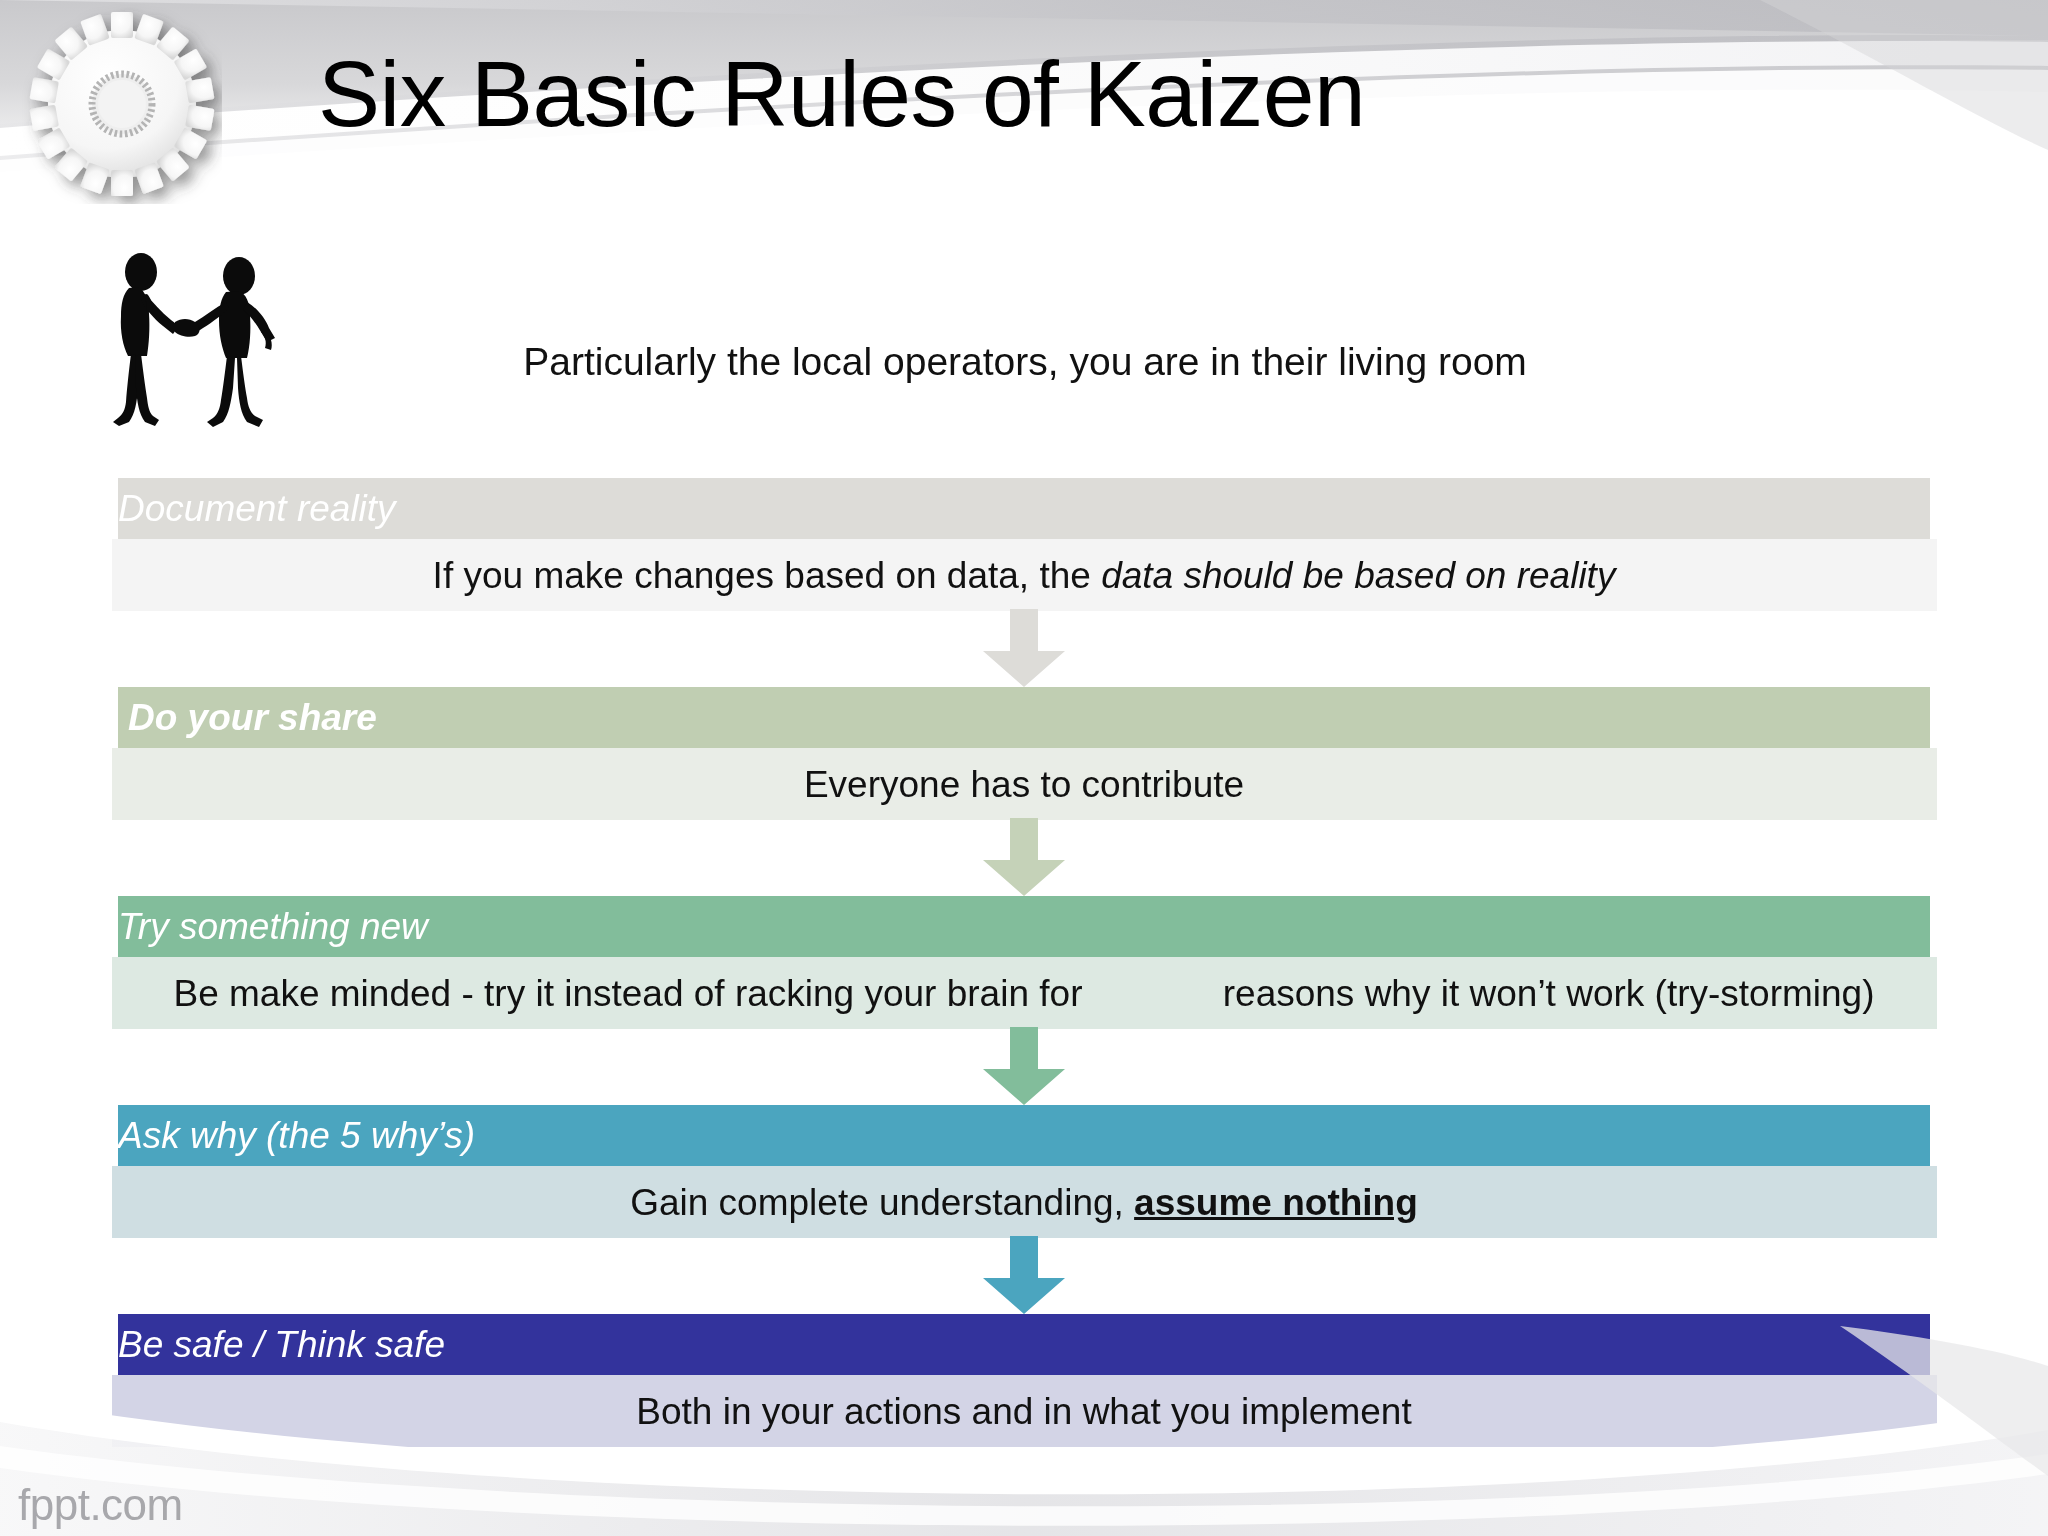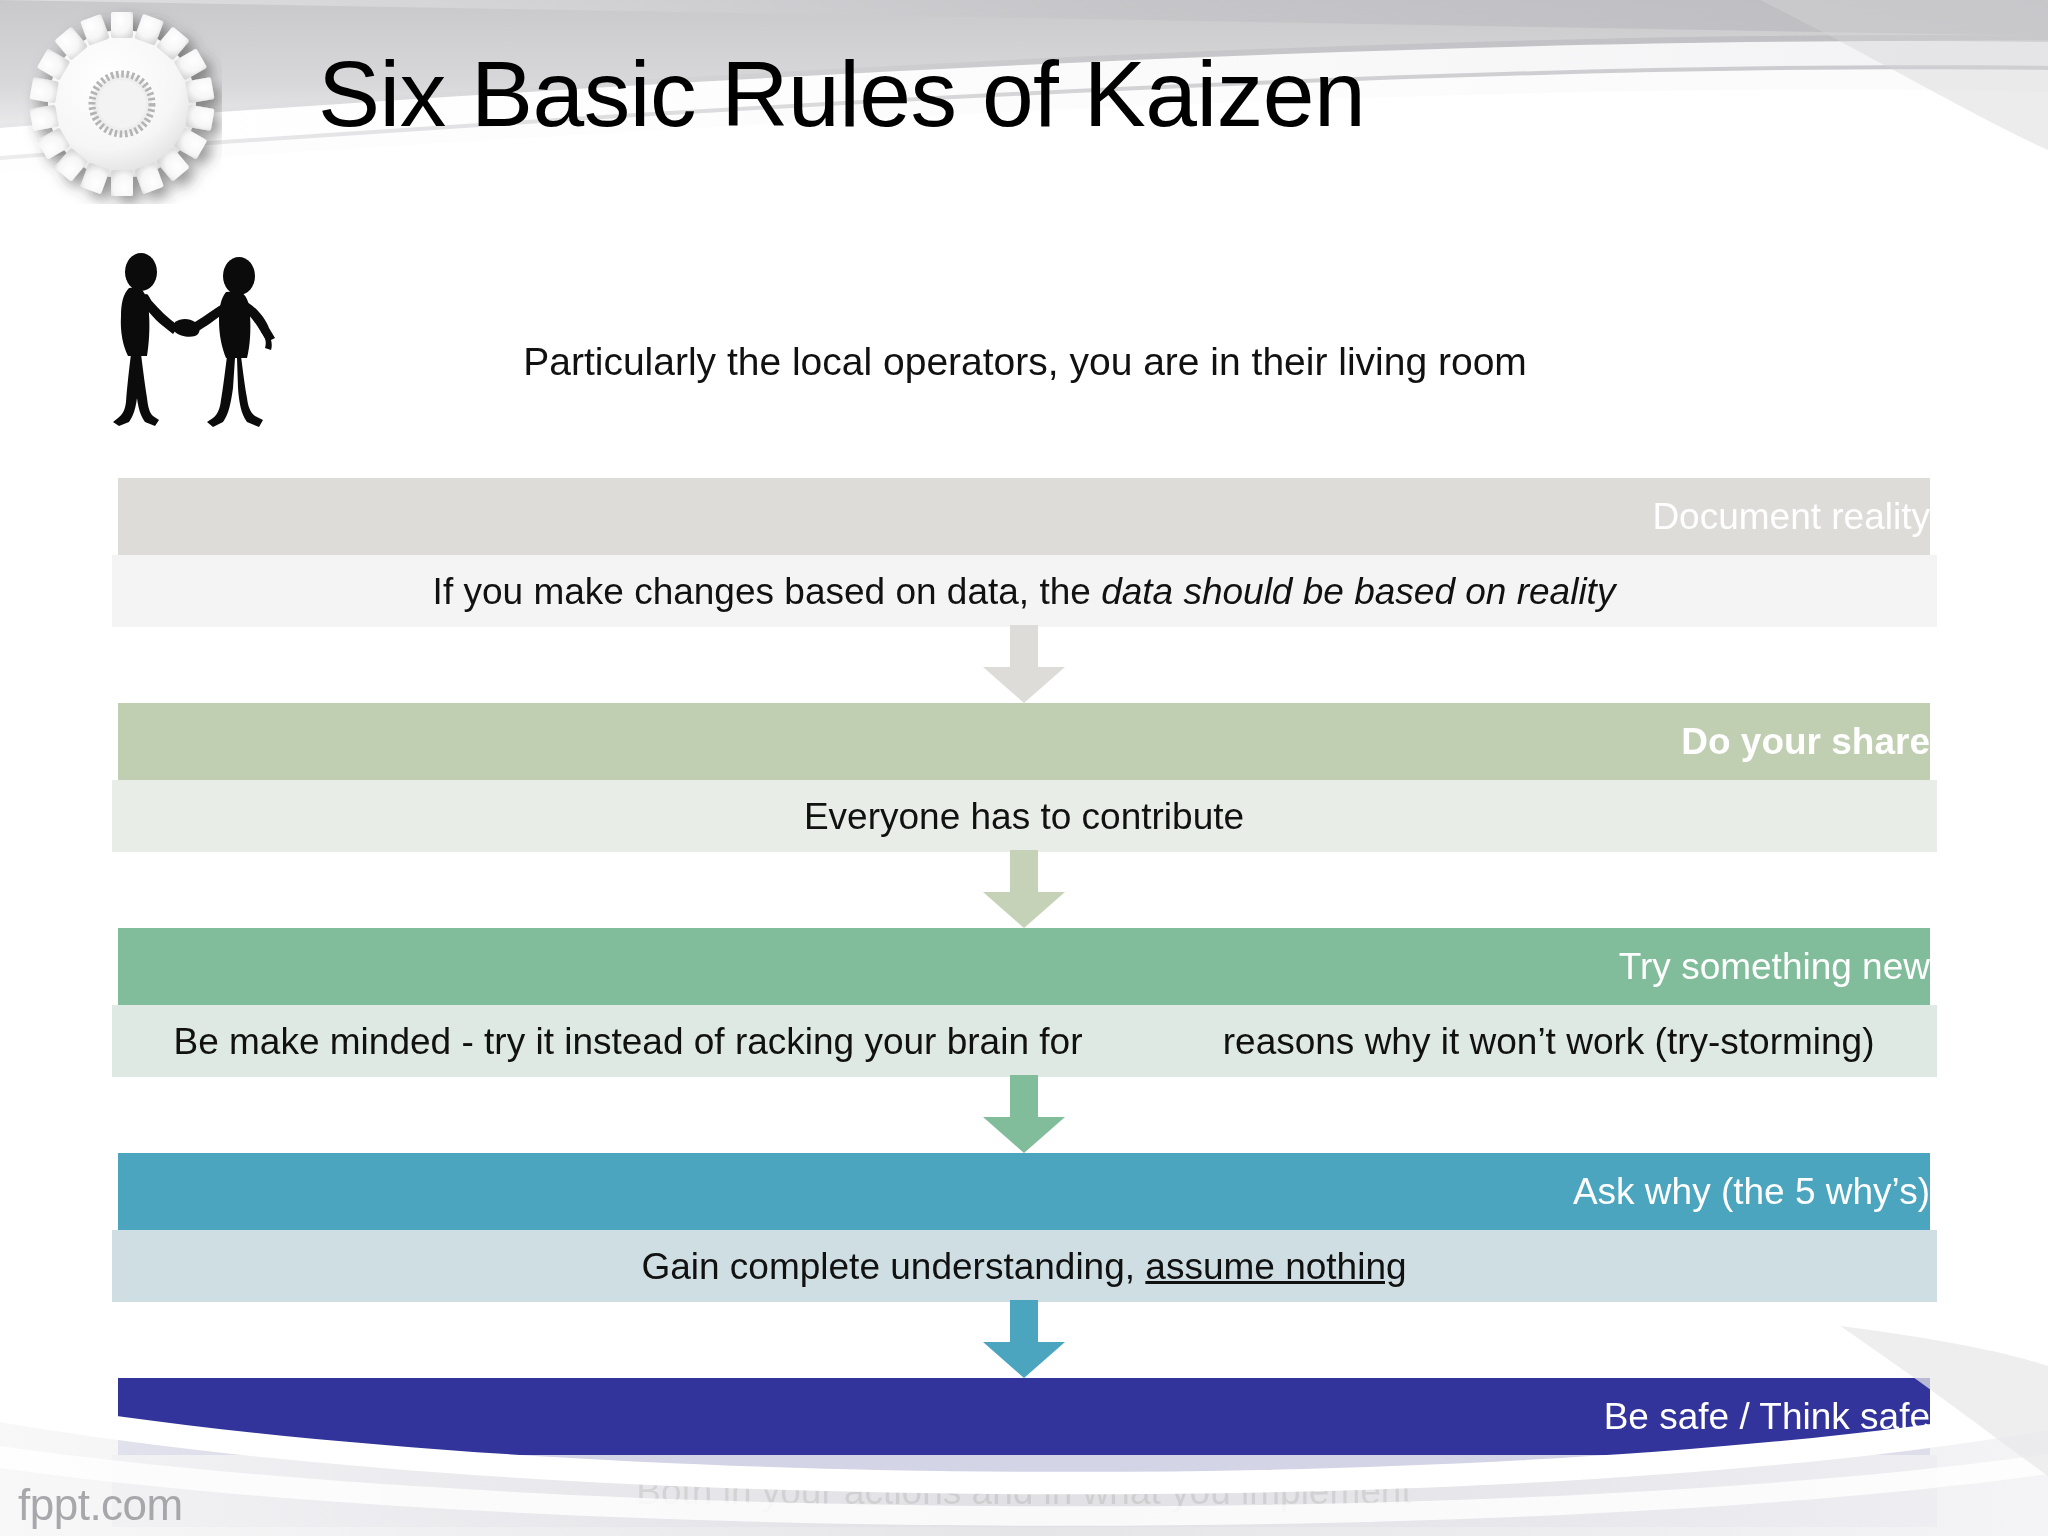--- a/index.html
+++ b/index.html
@@ -89,25 +89,26 @@
     width: 2048px;
   }
   .step {
     position: relative;
     width: 2048px;
   }
   .step-head {
     position: relative;
     margin: 0 auto;
     width: 1812px;
-    height: 77px;
+    height: 61px;
     display: flex;
     align-items: center;
-    justify-content: flex-end;
+    justify-content: flex-start;
     box-sizing: border-box;
+    font-style: italic;
   }
   .step-head-label {
     font-size: 37px;
     color: #ffffff;
     text-align: center;
     line-height: 1;
     white-space: nowrap;
   }
   .step-head-label.bold { font-weight: bold; }
 
@@ -130,21 +131,21 @@
     width: 100%;
     text-align: center;
   }
   .step-sub .sub-inner.split {
     display: flex;
     justify-content: space-between;
     padding: 0 62px;
     box-sizing: border-box;
   }
   .sub-em { font-style: italic; }
-  .sub-strong { font-weight: normal; text-decoration: underline; text-align: right; }
+  .sub-strong { font-weight: bold; text-decoration: underline; text-align: right; }
 
   .arrow-slot {
     height: 76px;
     position: relative;
   }
   .arrow {
     position: absolute;
     left: 50%;
     top: -2px;
     transform: translateX(-50%);

